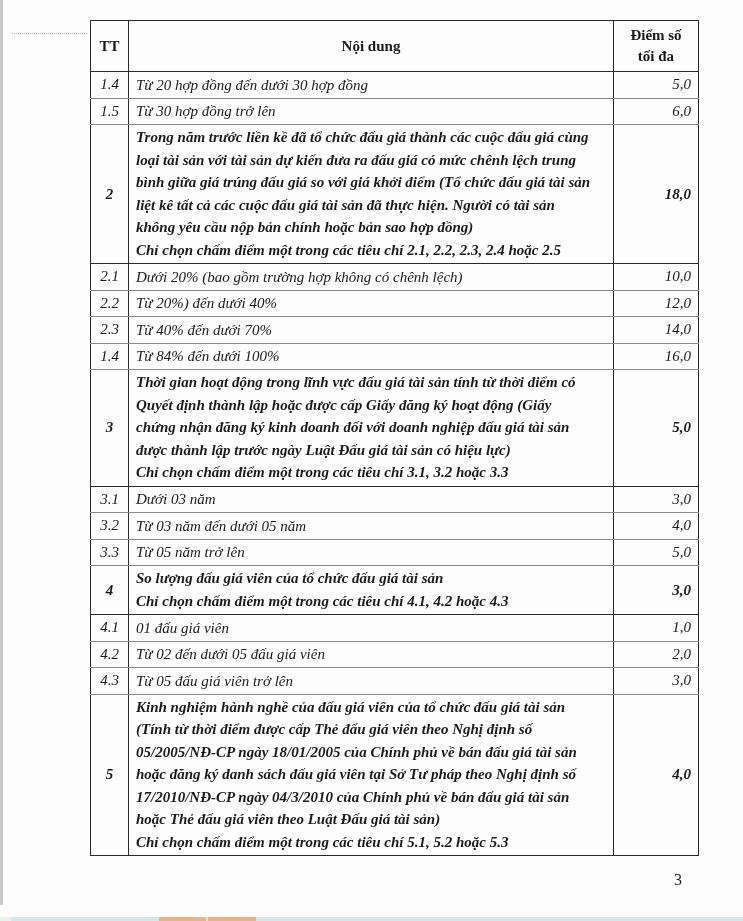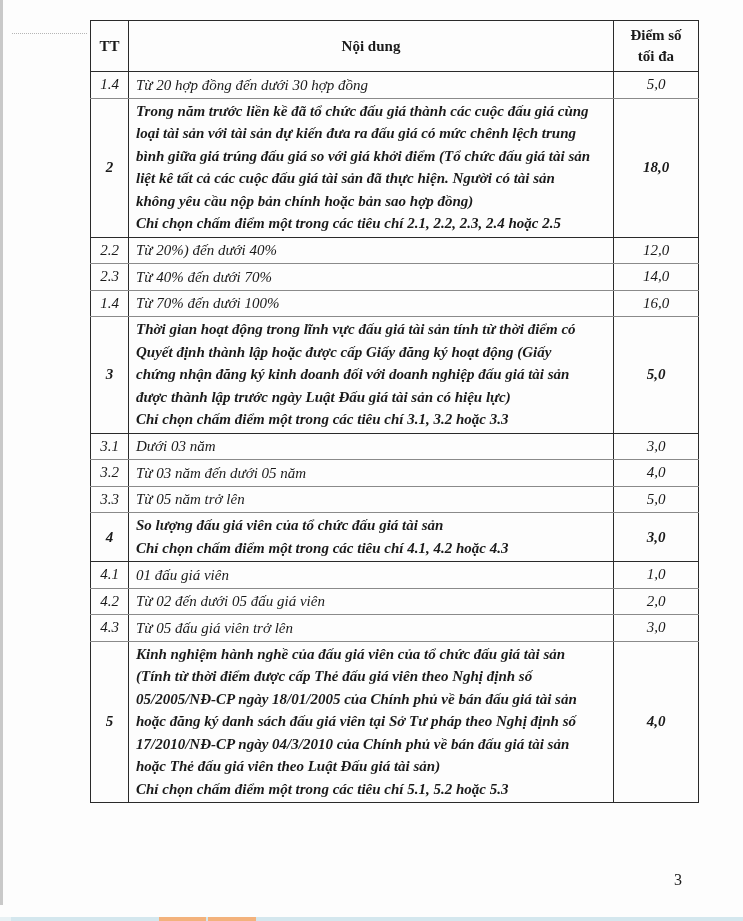--- a/index.html
+++ b/index.html
@@ -30,21 +30,21 @@
     padding:0 7px;
     vertical-align:middle;
   }
   table.score tr.sub td { border-top:1px solid #8a8a8a; border-bottom:1px solid #8a8a8a; }
   th { font-weight:bold; font-size:15px; line-height:21px; }
   th.h-tt, th.h-score { text-align:center; }
   th.h-content { text-align:center;border-radius:18px; }
   tr.hdr { height:51px;font-family:Liberation Serif, serif; }
   tr.sub { height:26.5px; }
   td.tt { text-align:center; font-style:italic; padding:0 2px; }
-  td.score { text-align:center; font-style:italic; }
+  td.score { text-align:right; font-style:italic; }
   td.content { font-style:italic; line-height:22.5px; }
   tr.main td { font-weight:bold; }
   tr.main td.content { padding-top:1px; padding-bottom:2px;margin-left:14px; }
   .page-num {
     position:absolute; left:674px; top:871px; font-size:16px;
   }
   .bottom-strip {
     position:absolute; left:0; top:917px; width:743px; height:4px;
     background:#d4e7ee;
   }
@@ -72,50 +72,64 @@
     </tr>
   </thead>
   <tbody id="rows">
       <tr class="sub">
         <td class="tt">1.4</td>
         <td class="content">
           <div>Từ 20 hợp đồng đến dưới 30 hợp đồng</div>
         </td>
         <td class="score">5,0</td>
       </tr>
+      <tr class="sub">
+        <td class="tt">1.5</td>
+        <td class="content">
+          <div>Từ 30 hợp đồng trở lên</div>
+        </td>
+        <td class="score">6,0</td>
+      </tr>
       <tr class="main">
         <td class="tt">2</td>
         <td class="content">
           <div>Trong năm trước liền kề đã tổ chức đấu giá thành các cuộc đấu giá cùng</div>
           <div>loại tài sản với tài sản dự kiến đưa ra đấu giá có mức chênh lệch trung</div>
           <div>bình giữa giá trúng đấu giá so với giá khởi điểm (Tổ chức đấu giá tài sản</div>
           <div>liệt kê tất cả các cuộc đấu giá tài sản đã thực hiện. Người có tài sản</div>
           <div>không yêu cầu nộp bản chính hoặc bản sao hợp đồng)</div>
           <div>Chỉ chọn chấm điểm một trong các tiêu chí 2.1, 2.2, 2.3, 2.4 hoặc 2.5</div>
         </td>
         <td class="score">18,0</td>
       </tr>
       <tr class="sub">
+        <td class="tt">2.1</td>
+        <td class="content">
+          <div>Dưới 20% (bao gồm trường hợp không có chênh lệch)</div>
+        </td>
+        <td class="score">10,0</td>
+      </tr>
+      <tr class="sub">
         <td class="tt">2.2</td>
         <td class="content">
           <div>Từ 20%) đến dưới 40%</div>
         </td>
         <td class="score">12,0</td>
       </tr>
       <tr class="sub">
         <td class="tt">2.3</td>
         <td class="content">
           <div>Từ 40% đến dưới 70%</div>
         </td>
         <td class="score">14,0</td>
       </tr>
       <tr class="sub">
         <td class="tt">1.4</td>
         <td class="content">
-          <div>Từ 70% đến dưới 100%</div>
+          <div>Từ 84% đến dưới 100%</div>
         </td>
         <td class="score">16,0</td>
       </tr>
       <tr class="main">
         <td class="tt">3</td>
         <td class="content">
           <div>Thời gian hoạt động trong lĩnh vực đấu giá tài sản tính từ thời điểm có</div>
           <div>Quyết định thành lập hoặc được cấp Giấy đăng ký hoạt động (Giấy</div>
           <div>chứng nhận đăng ký kinh doanh đối với doanh nghiệp đấu giá tài sản</div>
           <div>được thành lập trước ngày Luật Đấu giá tài sản có hiệu lực)</div>

